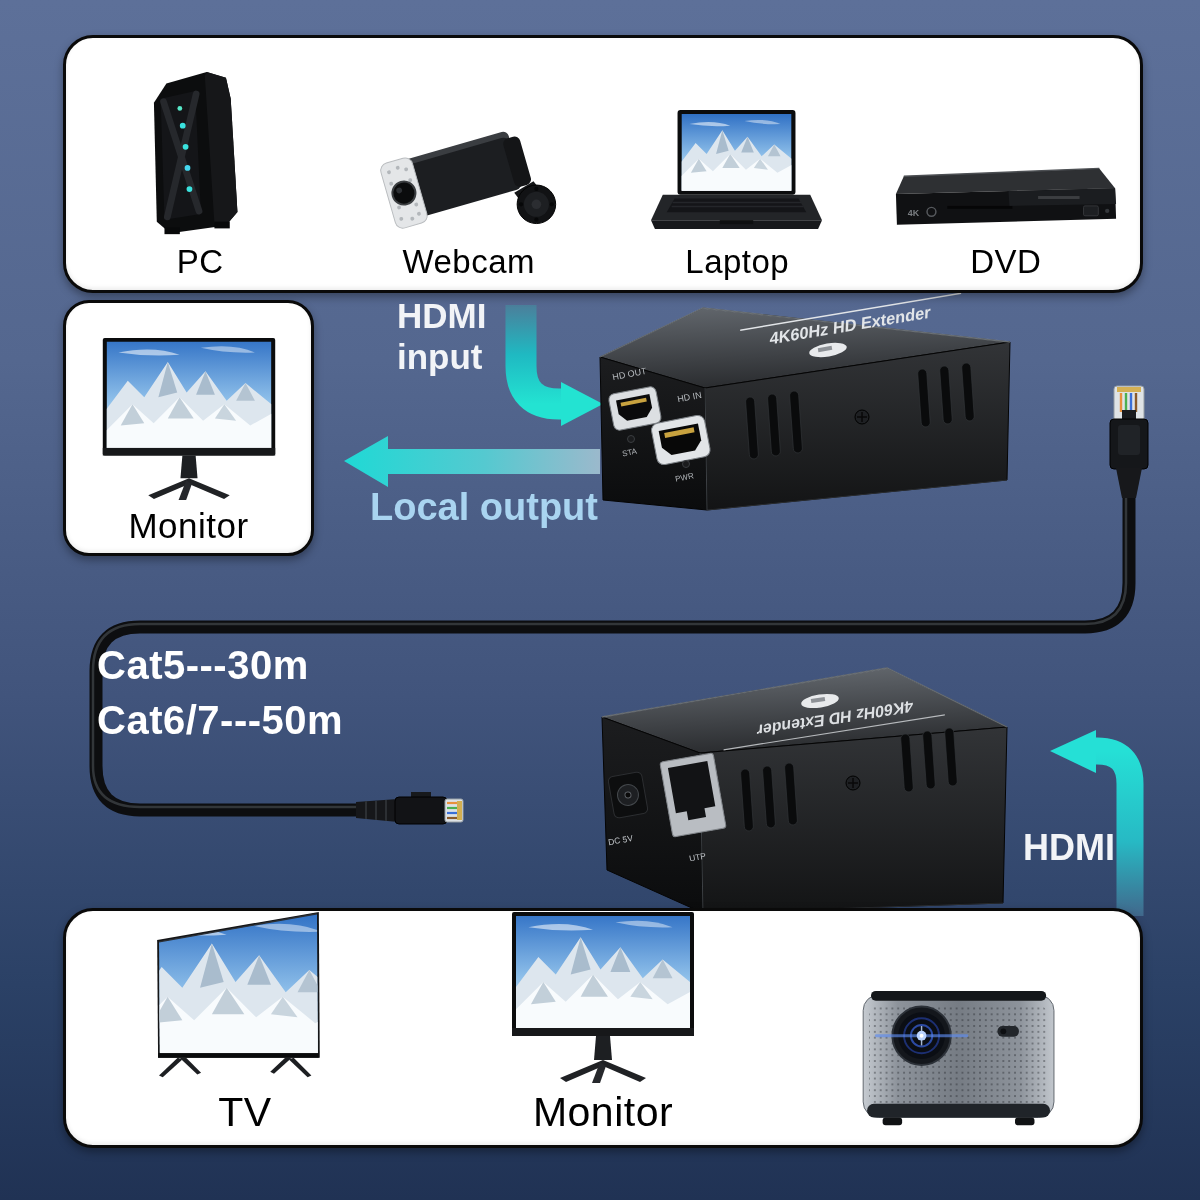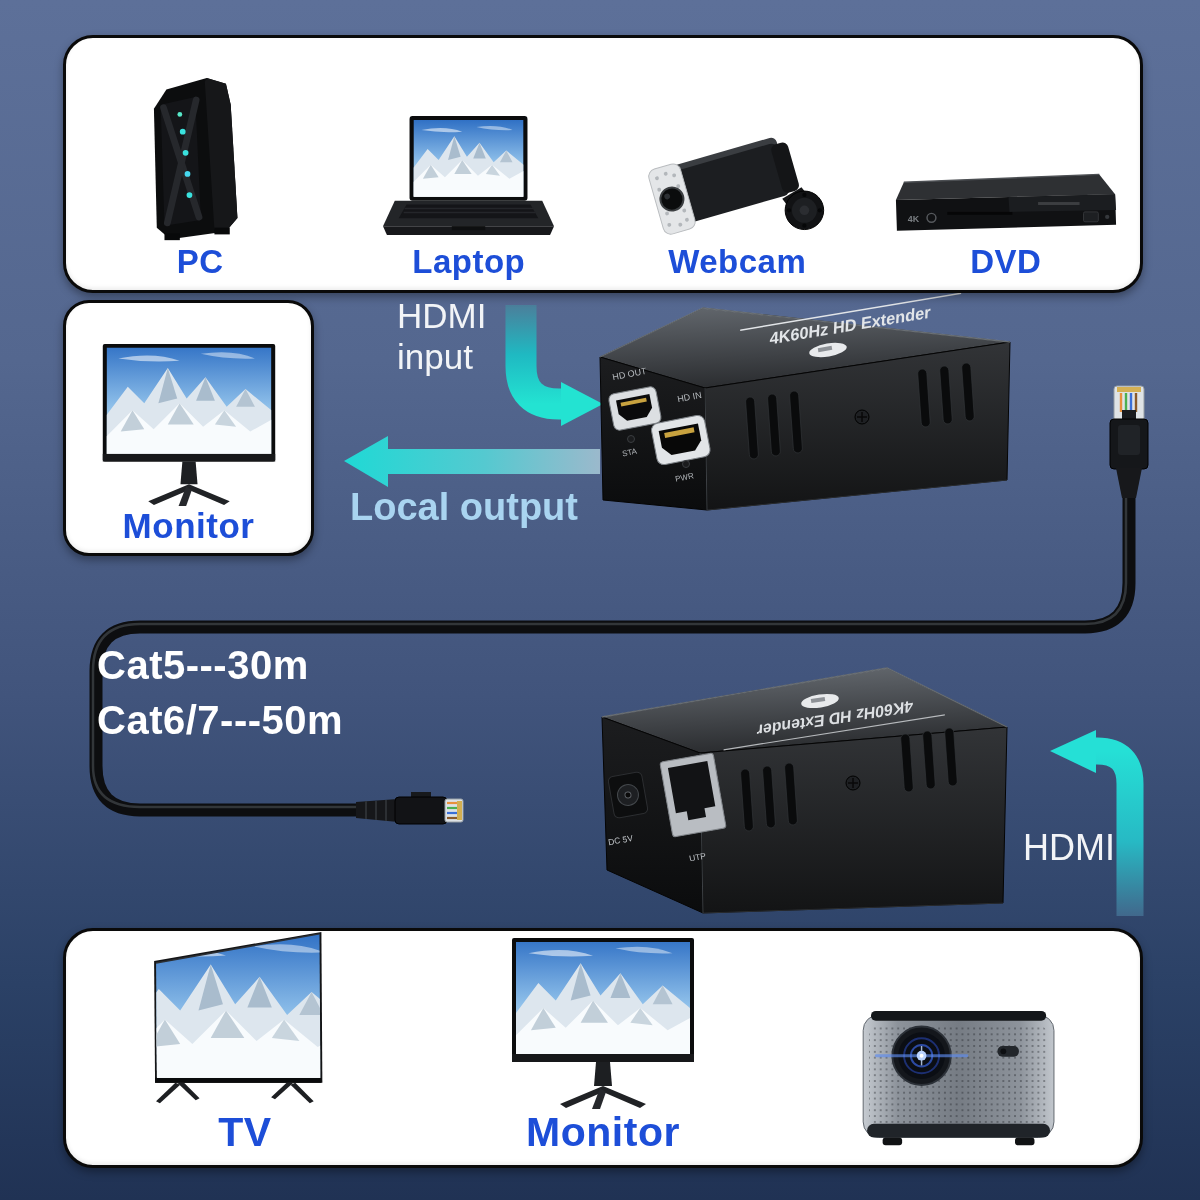--- a/index.html
+++ b/index.html
@@ -4,27 +4,27 @@
 <style>
   html,body{margin:0;padding:0;}
   body{font-family:"Liberation Sans", sans-serif;}
   .stage{position:relative;width:1200px;height:1200px;overflow:hidden;
     background:linear-gradient(180deg,#5d7099 0%,#54678f 30%,#41547c 58%,#2b4166 82%,#203254 100%);}
   .abs{position:absolute;}
   .panel{position:absolute;background:#ffffff;border:3px solid #0a0a0a;border-radius:30px;
     box-shadow:0 4px 8px rgba(0,0,0,.35), inset 0 -2px 4px rgba(0,0,0,.08);}
   .row{display:flex;width:100%;height:100%;align-items:stretch;}
   .col{flex:1;display:flex;flex-direction:column;align-items:center;justify-content:flex-end;padding-bottom:10px;}
-  .dev-label{color:#1d4ed8;letter-spacing:.5px;line-height:1.1;font-weight:bold;}
+  .dev-label{color:#000000;letter-spacing:.5px;margin-top:6px;line-height:1.1;}
   .lbl-top{font-size:33px;}
   .lbl-mid{font-size:35px;}
   .lbl-bot{font-size:41px;}
-  .note{position:absolute;color:#f2f4f7;font-weight:400;}
+  .note{position:absolute;color:#f2f4f7;font-weight:700;}
   .note-hdmi-in{left:397px;top:295px;font-size:35px;line-height:41px;}
-  .note-local{left:350px;top:486px;font-size:38px;font-weight:bold;color:#a9d4f0;}
+  .note-local{left:370px;top:486px;font-size:38px;font-weight:bold;color:#a9d4f0;}
   .note-specs{left:97px;top:638px;font-size:40px;font-weight:bold;color:#ffffff;line-height:55px;letter-spacing:.5px;}
   .note-hdmi-out{left:955px;top:826px;width:160px;text-align:right;font-size:36px;line-height:43px;}
 </style>
 </head>
 <body>
 
 <div class="stage">
 
   <svg style="position:absolute;width:0;height:0" aria-hidden="true">
     <defs>
@@ -243,33 +243,20 @@
           <line x1="61" y1="25" x2="31" y2="153" stroke="#26282c" stroke-width="7" stroke-linecap="round"></line>
           <circle cx="44" cy="40" r="2.5" fill="#57e8c8"></circle>
           <circle cx="47" cy="58" r="3" fill="#3ae2de"></circle>
           <circle cx="50" cy="80" r="3" fill="#3ae2de"></circle>
           <circle cx="52" cy="102" r="3" fill="#46d8ef"></circle>
           <circle cx="54" cy="124" r="3" fill="#3ae2de"></circle>
           <rect x="28" y="164" width="16" height="7" fill="#08090a"></rect>
           <rect x="80" y="158" width="16" height="7" fill="#08090a"></rect>
         </svg>
         <div class="dev-label lbl-top">PC</div>
-      </div>
-      <div class="col">
-        <svg width="172" height="128" viewBox="0 0 175 130">
-          <rect x="27" y="0" width="120" height="86" rx="3" fill="#0b0c0d"></rect>
-          <use href="#mtn" x="31" y="4" width="112" height="78"></use>
-          <polygon points="12,86 162,86 174,112 0,112" fill="#232528"></polygon>
-          <polygon points="24,90 150,90 158,104 16,104" fill="#141518"></polygon>
-          <line x1="22" y1="94" x2="153" y2="94" stroke="#24262a" stroke-width="1.5"></line>
-          <line x1="21" y1="98" x2="155" y2="98" stroke="#24262a" stroke-width="1.5"></line>
-          <polygon points="0,112 174,112 170,121 4,121" fill="#17181b"></polygon>
-          <rect x="70" y="112" width="34" height="4" fill="#0e0f10"></rect>
-        </svg>
-        <div class="dev-label lbl-top">Laptop</div>
       </div>
       <div class="col">
         <svg width="186" height="130" viewBox="0 0 190 135">
           <g transform="rotate(-16 95 70)">
             <rect x="28" y="36" width="118" height="12" rx="6" fill="#3a3d41"></rect>
             <rect x="28" y="42" width="118" height="56" rx="8" fill="#1c1e21"></rect>
             <rect x="138" y="44" width="18" height="52" rx="6" fill="#141517"></rect>
             <rect x="8" y="34" width="34" height="70" rx="8" fill="#e4e6e8" stroke="#b9bcbf"></rect>
             <g fill="#b3b7bb">
               <circle cx="16" cy="44" r="2"></circle>
@@ -291,20 +278,33 @@
           <circle cx="165" cy="100" r="13" fill="#1d1f22"></circle>
           <circle cx="165" cy="100" r="5" fill="#2b2d31"></circle>
           <circle cx="165" cy="84" r="2.2" fill="#060708"></circle>
           <circle cx="181" cy="100" r="2.2" fill="#060708"></circle>
           <circle cx="165" cy="116" r="2.2" fill="#060708"></circle>
           <circle cx="149" cy="100" r="2.2" fill="#060708"></circle>
         </svg>
         <div class="dev-label lbl-top">Webcam</div>
       </div>
       <div class="col">
+        <svg width="172" height="128" viewBox="0 0 175 130">
+          <rect x="27" y="0" width="120" height="86" rx="3" fill="#0b0c0d"></rect>
+          <use href="#mtn" x="31" y="4" width="112" height="78"></use>
+          <polygon points="12,86 162,86 174,112 0,112" fill="#232528"></polygon>
+          <polygon points="24,90 150,90 158,104 16,104" fill="#141518"></polygon>
+          <line x1="22" y1="94" x2="153" y2="94" stroke="#24262a" stroke-width="1.5"></line>
+          <line x1="21" y1="98" x2="155" y2="98" stroke="#24262a" stroke-width="1.5"></line>
+          <polygon points="0,112 174,112 170,121 4,121" fill="#17181b"></polygon>
+          <rect x="70" y="112" width="34" height="4" fill="#0e0f10"></rect>
+        </svg>
+        <div class="dev-label lbl-top">Laptop</div>
+      </div>
+      <div class="col">
         <svg width="232" height="80" viewBox="0 0 235 80">
           <polygon points="14,18 212,10 228,30 6,36" fill="#2e3033"></polygon>
           <polyline points="14,18 212,10" stroke="#4c4f53" stroke-width="1.5" fill="none"></polyline>
           <polygon points="6,36 228,30 229,61 7,67" fill="#101113"></polygon>
           <polygon points="120,33 228,30 229,46 121,48" fill="#1b1d20"></polygon>
           <text x="18" y="58" font-size="9" fill="#7a7e82" font-weight="bold">4K</text>
           <circle cx="42" cy="54" r="4.5" fill="none" stroke="#56595d" stroke-width="1.5"></circle>
           <rect x="58" y="48" width="66" height="3" fill="#000" opacity="0.6"></rect>
           <rect x="150" y="38" width="42" height="3" fill="#3c3e41"></rect>
           <rect x="196" y="48" width="15" height="10" rx="1.5" fill="#1d1f22" stroke="#343639"></rect>
@@ -324,21 +324,21 @@
         <rect x="4" y="116" width="182" height="8" fill="#17181a"></rect>
         <polygon points="88,124 102,124 104,148 86,148" fill="#1d1f22"></polygon>
         <path d="M95,148 L52,166 L58,170 L95,154 L132,170 L138,166 Z" fill="#202225"></path>
         <path d="M92,150 L84,171 L92,171 L98,154 Z" fill="#26282c"></path>
       </svg>
       <div class="dev-label lbl-mid">Monitor</div>
     </div>
       </div>
   </div>
 
-  <div class="panel" style="left:63px;top:928px;width:1074px;height:234px;">
+  <div class="panel" style="left:63px;top:908px;width:1074px;height:234px;">
     <div class="row">
       <div class="col">
         <svg width="196" height="182" viewBox="0 0 200 185">
           <defs>
               <clipPath id="tvclip">
                 <path d="M8,33 L177,3 L178,155 L9,155 Z"></path>
               </clipPath>
             </defs>
           <path d="M6,31 L179,1 L180,157 L7,157 Z" fill="#141517"></path>
           <g clip-path="url(#tvclip)">

